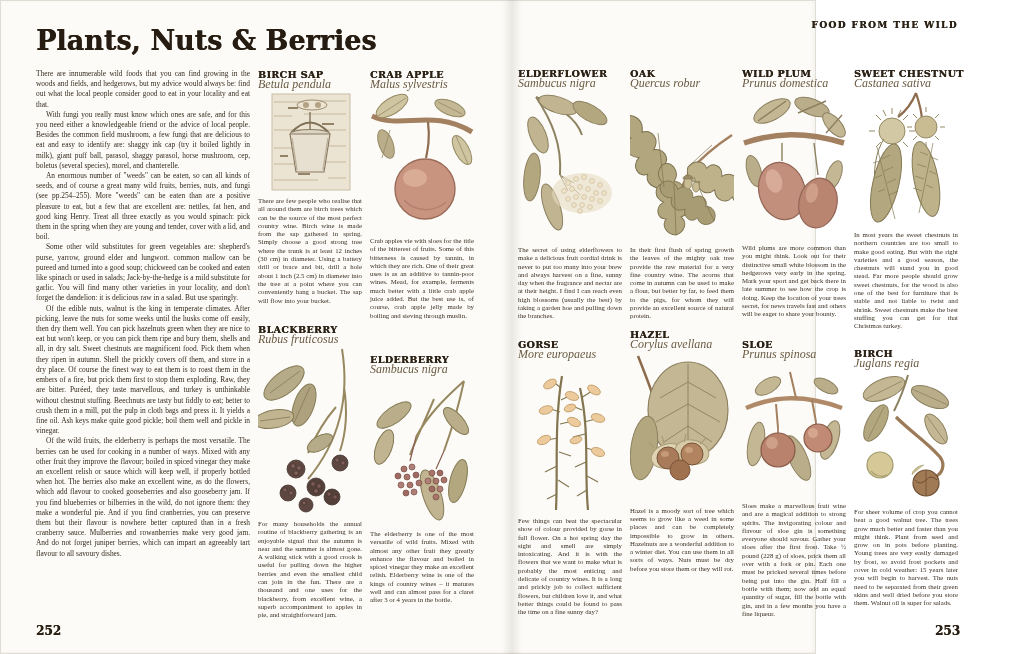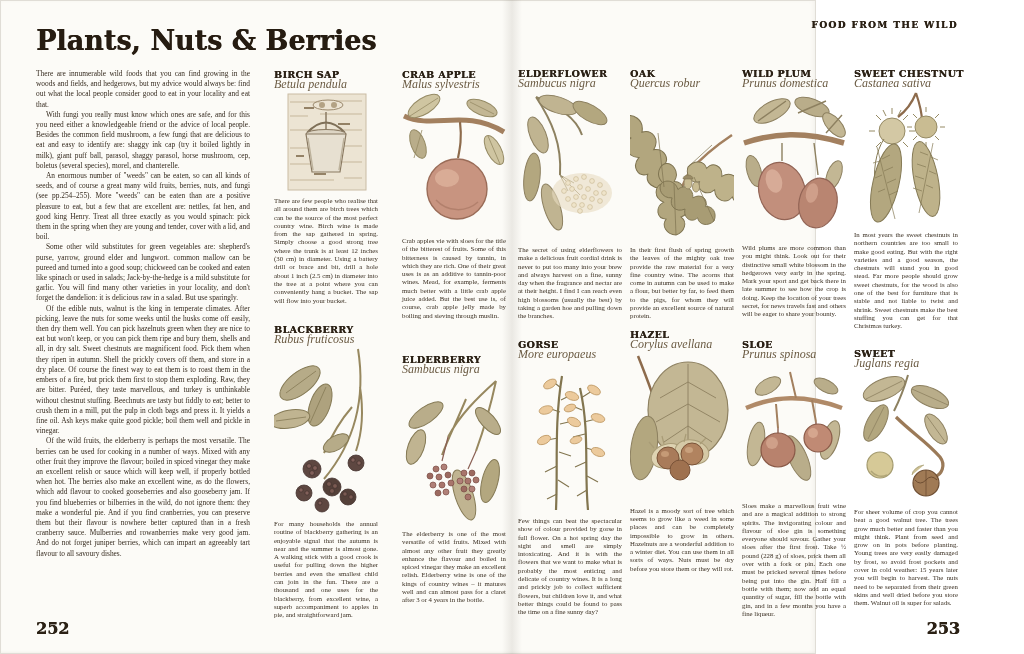--- a/index.html
+++ b/index.html
@@ -30,21 +30,21 @@
     text-shadow:0.5px 0 0 #261c11;
     margin-bottom:13px; letter-spacing:0px;
     white-space:nowrap;
   }
   .running-head {
     font-family:"DejaVu Serif", serif; font-weight:bold;
     font-size:9px; letter-spacing:1.4px; color:#2b2115;
     text-shadow:0.3px 0 0 #2b2115;
     text-align:right; margin-bottom:38px; margin-top:6px;
   }
-  .row { display:flex; gap:24px; }
+  .row { display:flex; gap:8px; }
   .page.right .row { gap:8px; }
 
   .main-col {
     width:214px; flex:0 0 214px;
     font-size:7.4px; line-height:10.2px;
     text-align:justify; color:#352a1e;
   }
   .main-col p { margin:0; }
   .main-col p + p { text-indent:10px; }
 
@@ -69,21 +69,21 @@
   .entry .illus { margin:2px 0 5px 0; }
   .entry .illus svg { display:block; }
   .entry .desc {
     font-size:6.8px; line-height:8.3px;
     text-align:justify; color:#3a2f22;
   }
 
   .pagenum {
     position:absolute; bottom:16px;
     font-family:"DejaVu Serif", serif; font-weight:bold;
-    font-size:16px; color:#2b2115; text-shadow:0.3px 0 0 #2b2115;
+    font-size:12px; color:#2b2115; text-shadow:0.3px 0 0 #2b2115;
   }
   .pn-left  { left:36px; }
   .pn-right { right:32px; }
 </style>
 </head>
 <body>
 
 <div class="spread">
 
   <div class="page left">
@@ -402,21 +402,21 @@
               <ellipse cx="32" cy="92" rx="13" ry="40" transform="rotate(13 32 92)" fill="#b3a77f" stroke="#857a55"></ellipse>
               <path d="M23,56 L41,128 M28,68 l8,-4 M30,80 l9,-4 M33,92 l9,-4 M35,104 l9,-4 M26,70 l-7,2 M28,84 l-7,3 M31,98 l-7,3" stroke="#857a55" stroke-width="0.7" fill="none"></path>
               <ellipse cx="72" cy="88" rx="12" ry="38" transform="rotate(-11 72 88)" fill="#beb28a" stroke="#857a55"></ellipse>
               <path d="M79,52 L65,122 M74,64 l-8,-3 M72,76 l-9,-3 M70,88 l-9,-3 M68,100 l-9,-3 M77,66 l7,3 M75,80 l7,3 M72,94 l7,3" stroke="#857a55" stroke-width="0.7" fill="none"></path>
             </svg>
           </div>
           <p class="desc">In most years the sweet chestnuts in northern countries are too small to make good eating. But with the right varieties and a good season, the chestnuts will stand you in good stead. Far more people should grow sweet chestnuts, for the wood is also one of the best for furniture that is stable and not liable to twist and shrink. Sweet chestnuts make the best stuffing you can get for that Christmas turkey.</p>
         </div>
 
         <div class="entry">
-          <h3>SWEET</h3>
+          <h3>BIRCH</h3>
           <div class="latin">Juglans regia</div>
           <div class="illus">
             <svg width="104" height="132" viewBox="0 0 104 132">
               <path d="M54,4 C50,18 46,28 40,40" stroke="#8d8160" stroke-width="2" fill="none"></path>
               <ellipse cx="30" cy="18" rx="22" ry="10" transform="rotate(-22 30 18)" fill="#c3b794" stroke="#8d8060"></ellipse>
               <ellipse cx="76" cy="26" rx="20" ry="9" transform="rotate(24 76 26)" fill="#b9ad8a" stroke="#8d8060"></ellipse>
               <ellipse cx="22" cy="52" rx="20" ry="9" transform="rotate(-62 22 52)" fill="#b3a77f" stroke="#8d8060"></ellipse>
               <ellipse cx="82" cy="58" rx="17" ry="8" transform="rotate(58 82 58)" fill="#c3b794" stroke="#8d8060"></ellipse>
               <path d="M12,28 L48,10 M58,18 L94,34 M30,36 L14,68 M72,44 L92,72" stroke="#8d8060" stroke-width="0.8" fill="none"></path>
               <path d="M42,46 C58,62 72,70 86,86 C92,94 88,104 80,106" stroke="#9b7a58" stroke-width="3.2" fill="none"></path>

